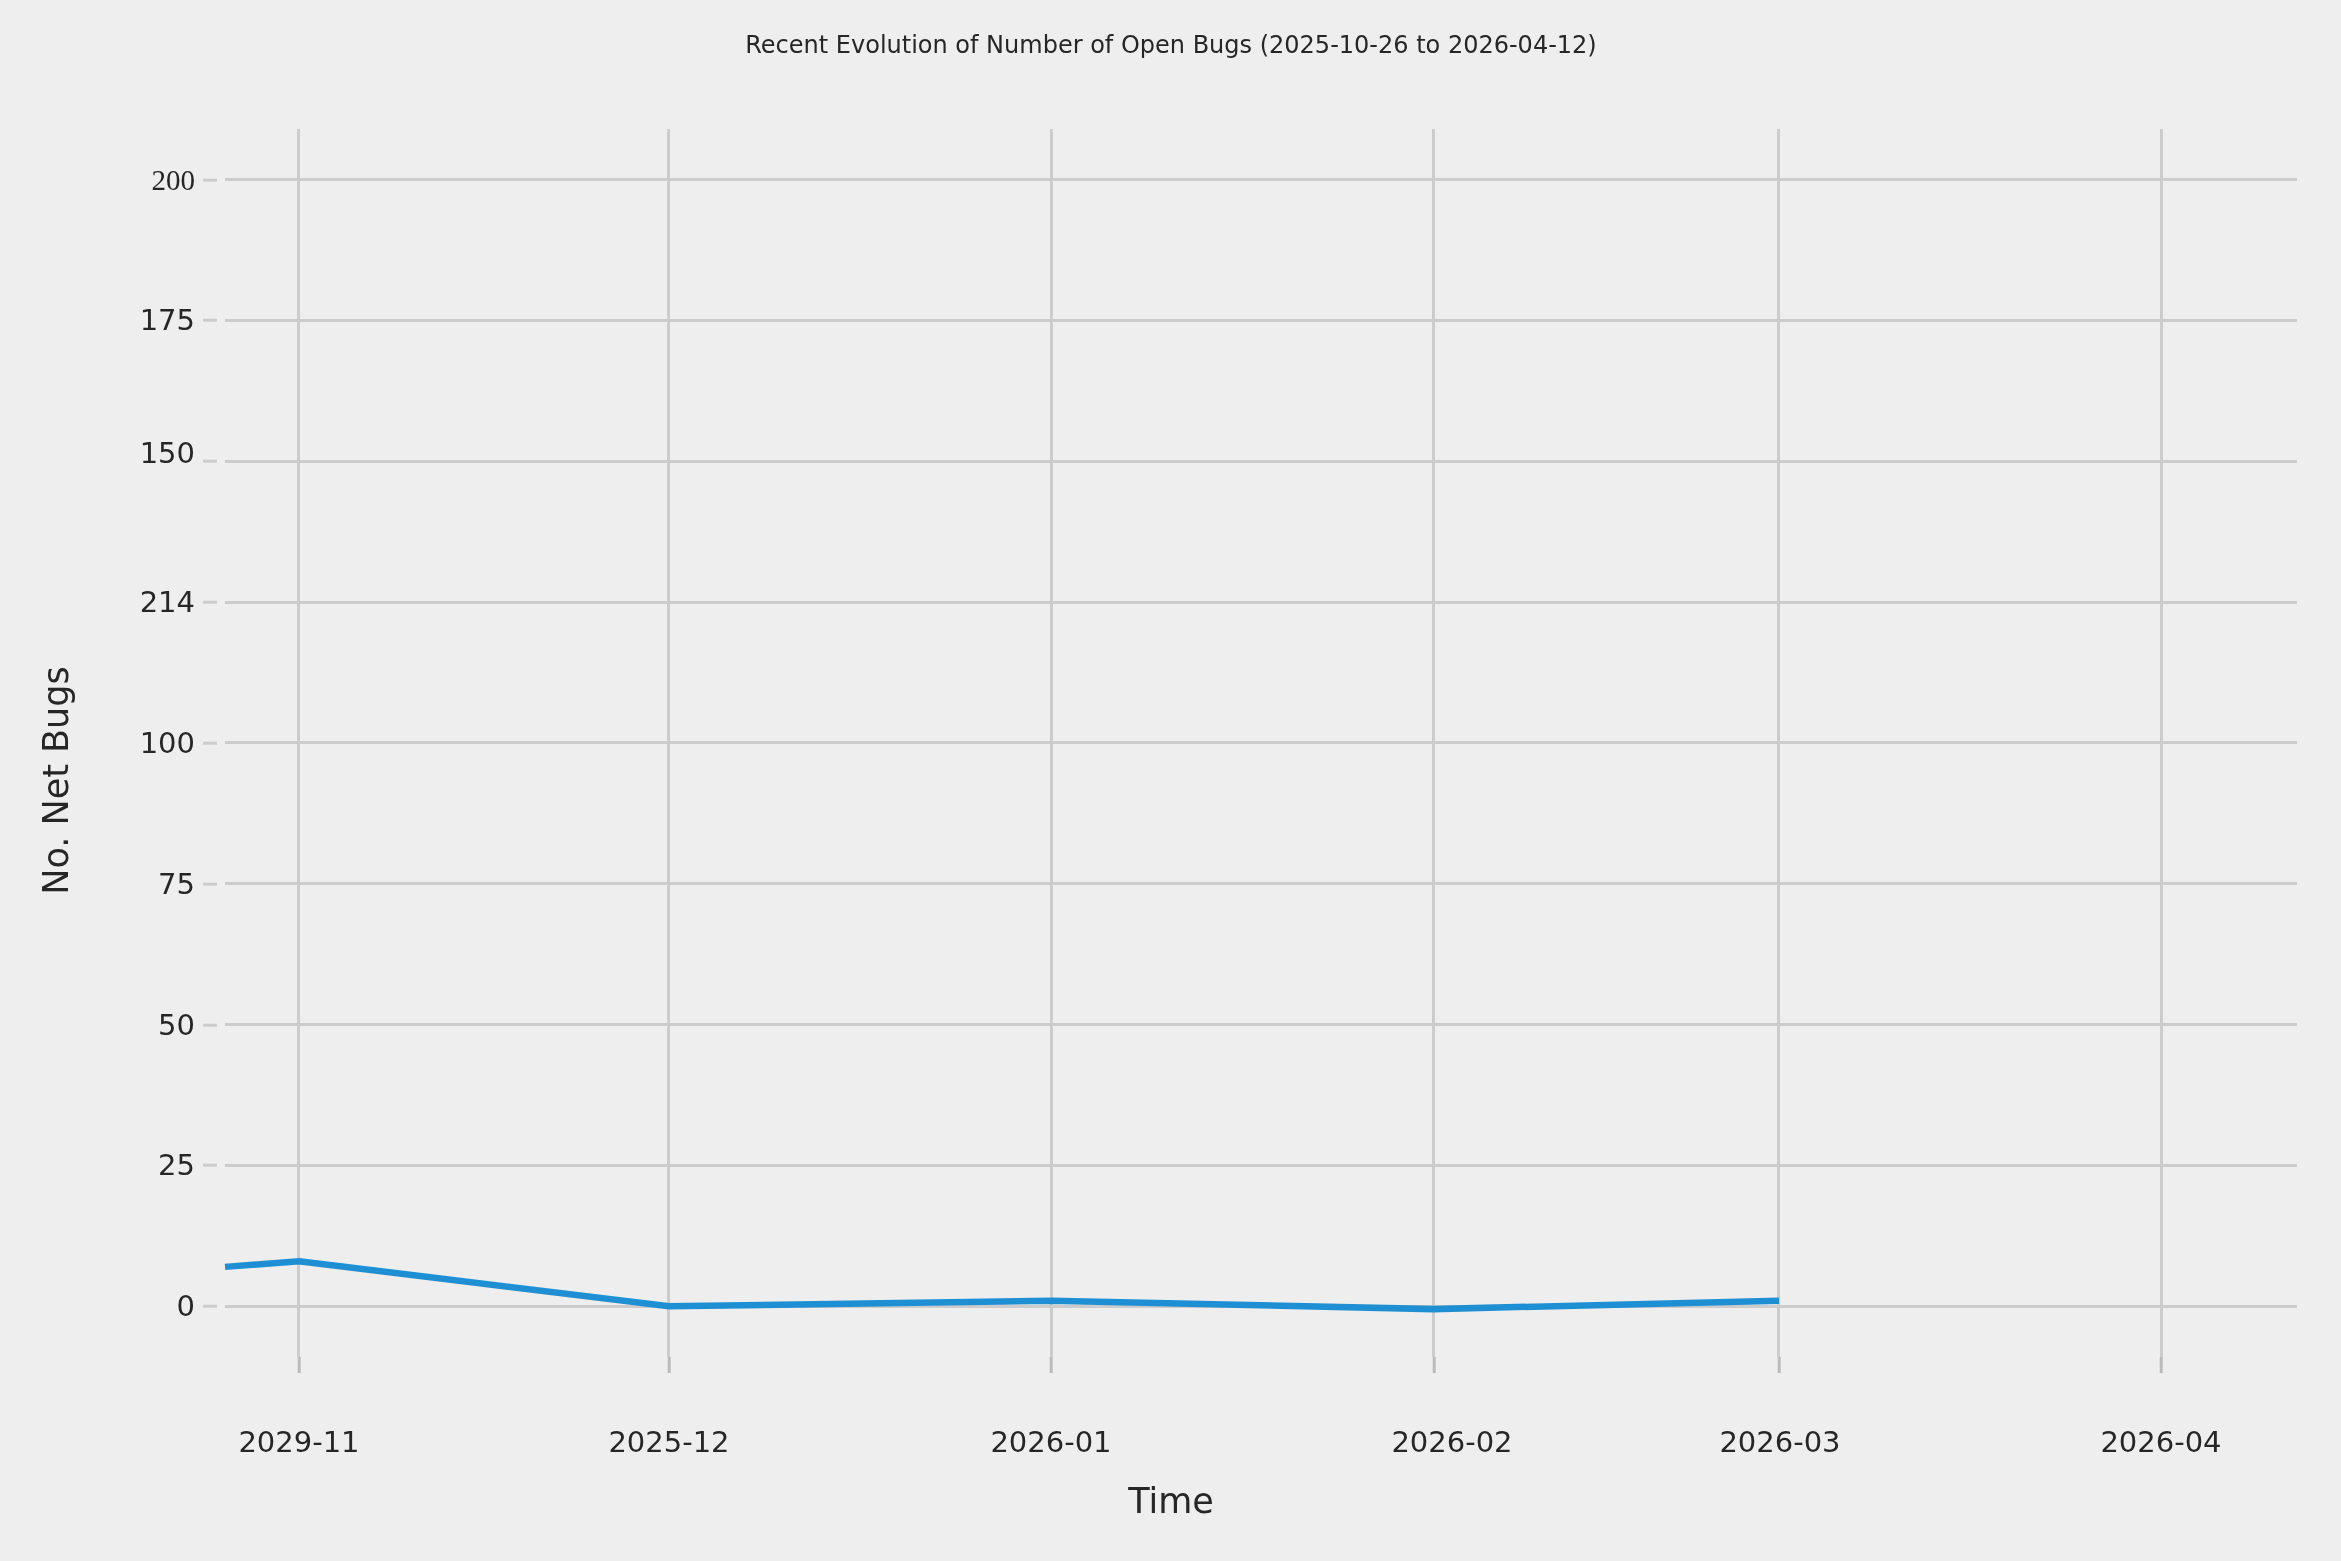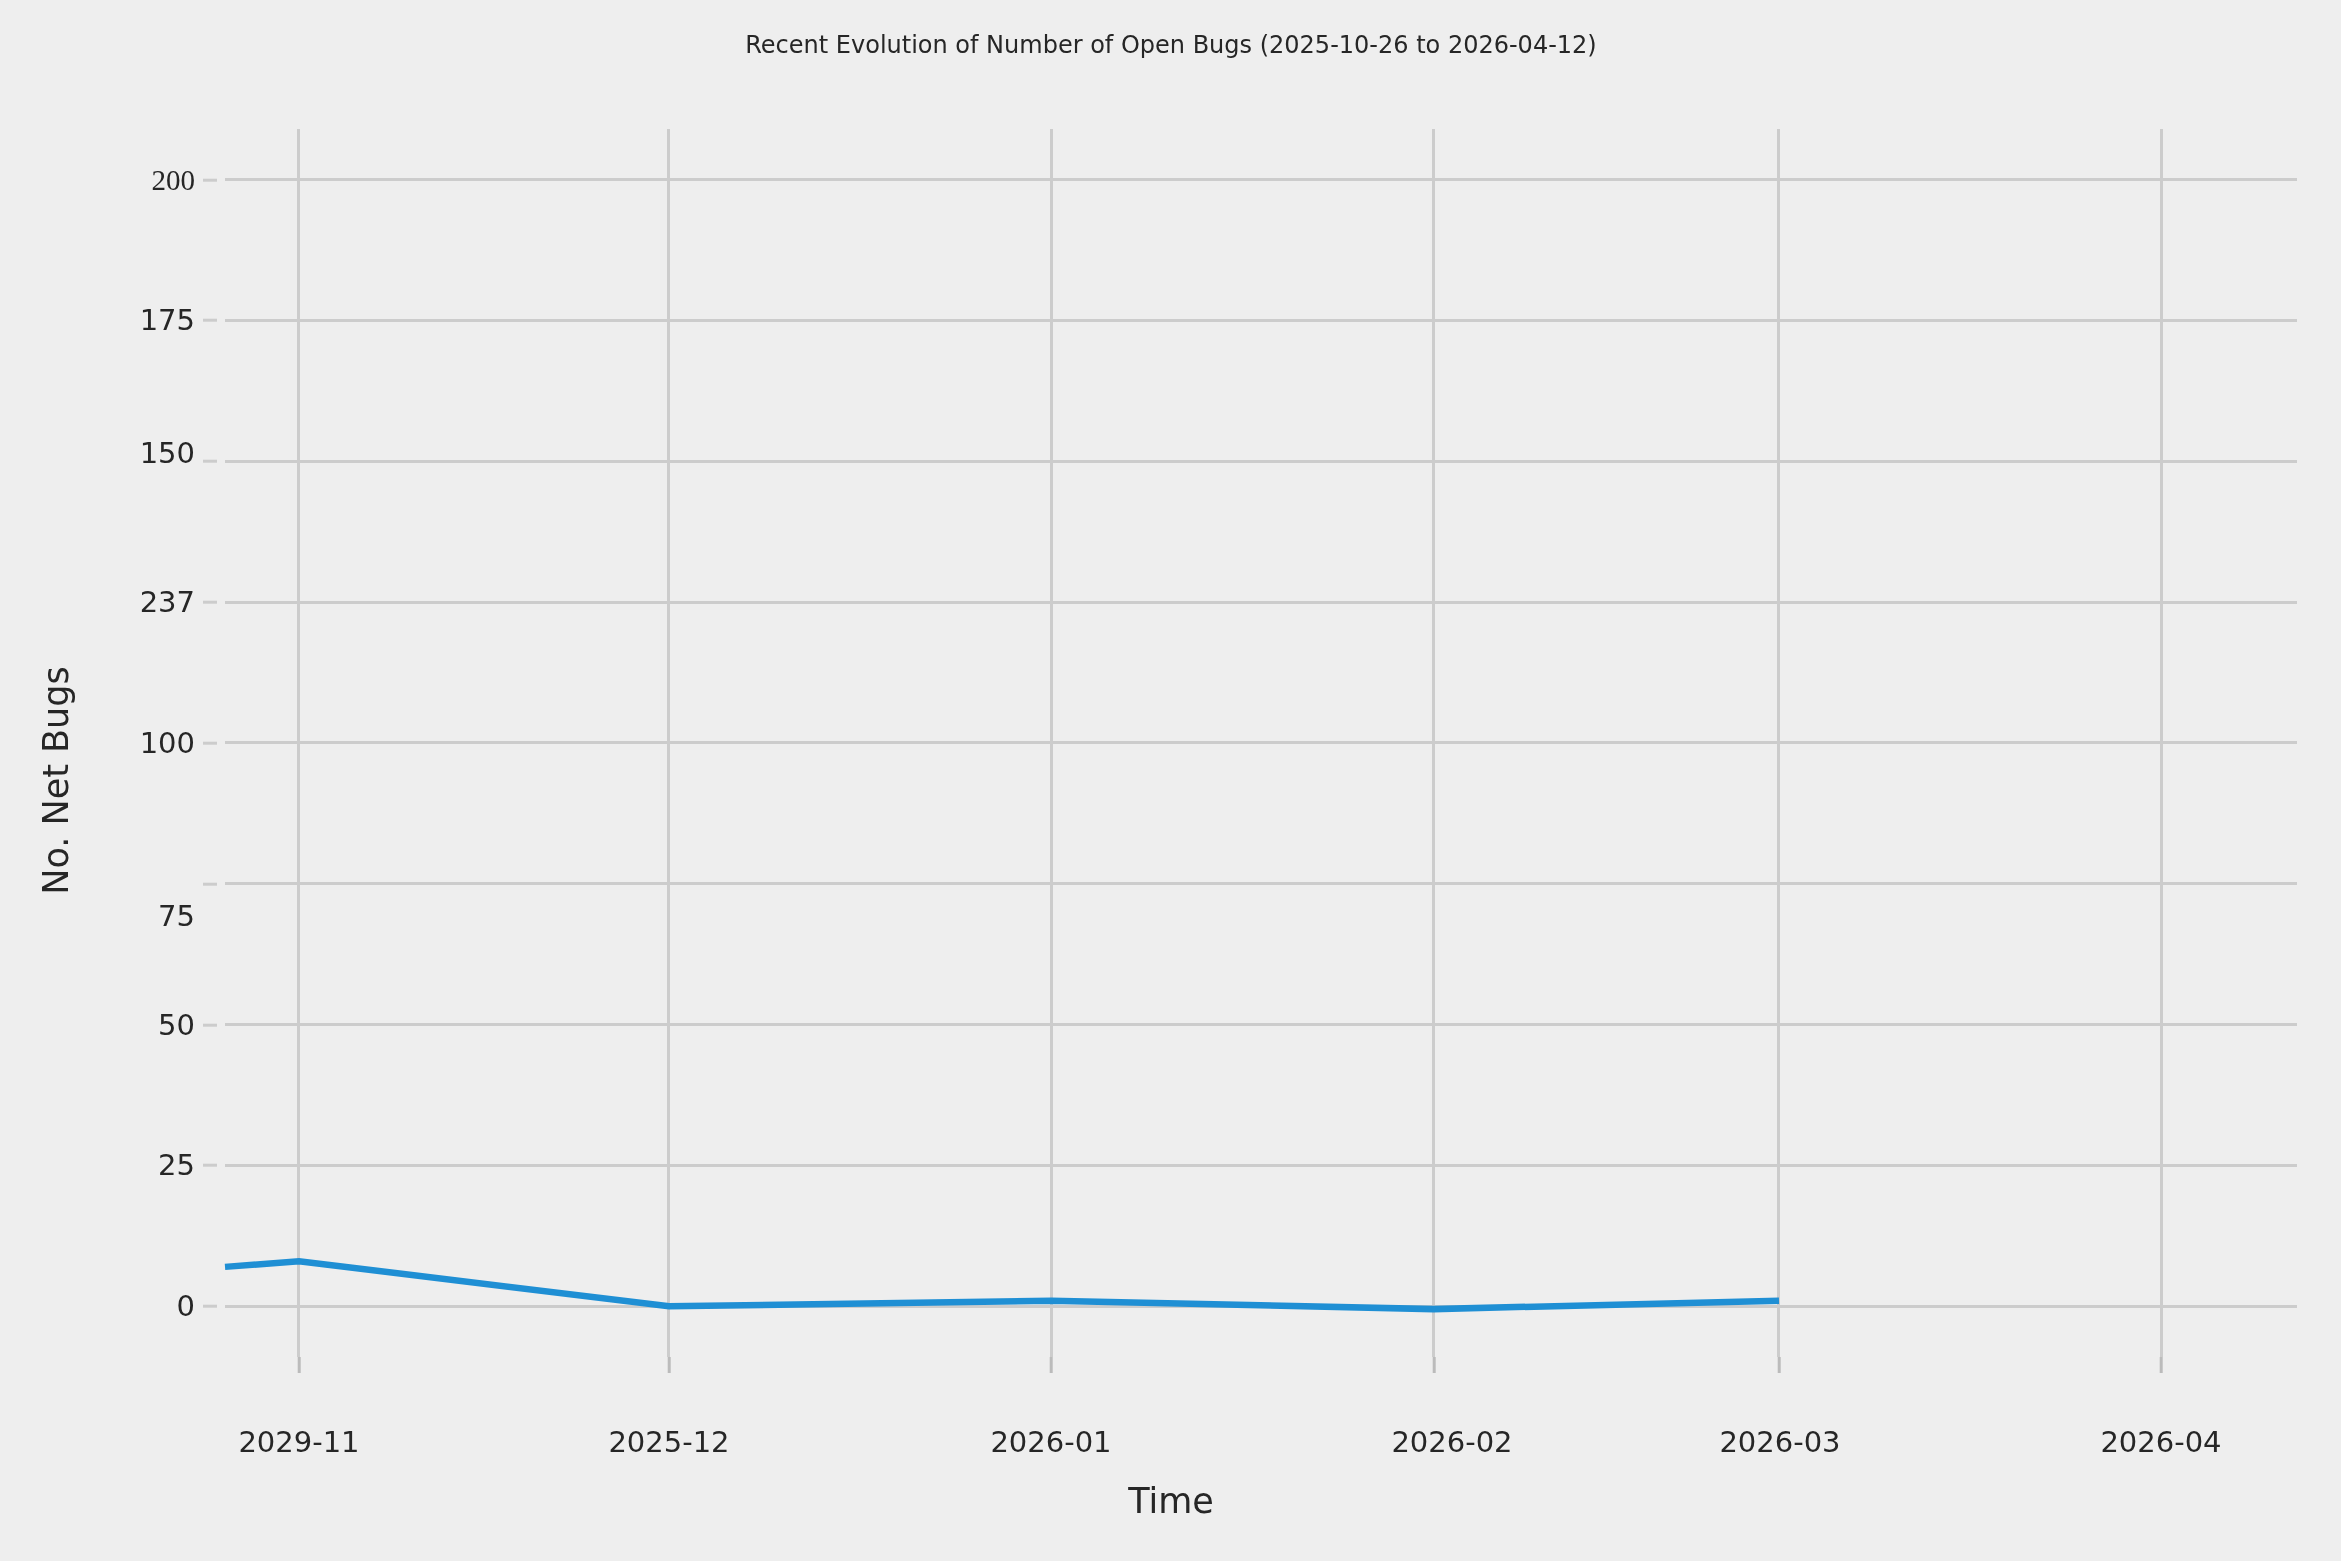--- a/index.html
+++ b/index.html
@@ -161,25 +161,25 @@
       </svg>
   </div>
 
   <div id="y-ticks">
       <div class="ytick-wrap" style="top: 1306px; left: 0px; width: 195px;">0</div>
       <div class="ytick-mark" style="top: 1306px;"></div>
       <div class="ytick-wrap" style="top: 1165px; left: 0px; width: 195px;">25</div>
       <div class="ytick-mark" style="top: 1165px;"></div>
       <div class="ytick-wrap" style="top: 1025px; left: 0px; width: 195px;">50</div>
       <div class="ytick-mark" style="top: 1025px;"></div>
-      <div class="ytick-wrap" style="top: 916px; left: 0px; width: 195px;">75</div>
+      <div class="ytick-wrap" style="top: 884px; left: 0px; width: 195px;">75</div>
       <div class="ytick-mark" style="top: 884px;"></div>
       <div class="ytick-wrap" style="top: 743px; left: 0px; width: 195px;">100</div>
       <div class="ytick-mark" style="top: 743px;"></div>
-      <div class="ytick-wrap" style="top: 602px; left: 0px; width: 195px;">237</div>
+      <div class="ytick-wrap" style="top: 602px; left: 0px; width: 195px;">214</div>
       <div class="ytick-mark" style="top: 602px;"></div>
       <div class="ytick-wrap" style="top: 453px; left: 0px; width: 195px;">150</div>
       <div class="ytick-mark" style="top: 461px;"></div>
       <div class="ytick-wrap" style="top: 320px; left: 0px; width: 195px;">175</div>
       <div class="ytick-mark" style="top: 320px;"></div>
       <div class="ytick-wrap" style="top: 180px; left: 0px; width: 195px; font-family: Liberation Serif, serif;">200</div>
       <div class="ytick-mark" style="top: 180px;"></div>
     </div>
   <div id="x-ticks">
       <div class="xtick-wrap" style="left: 299px;">2029-11</div>

